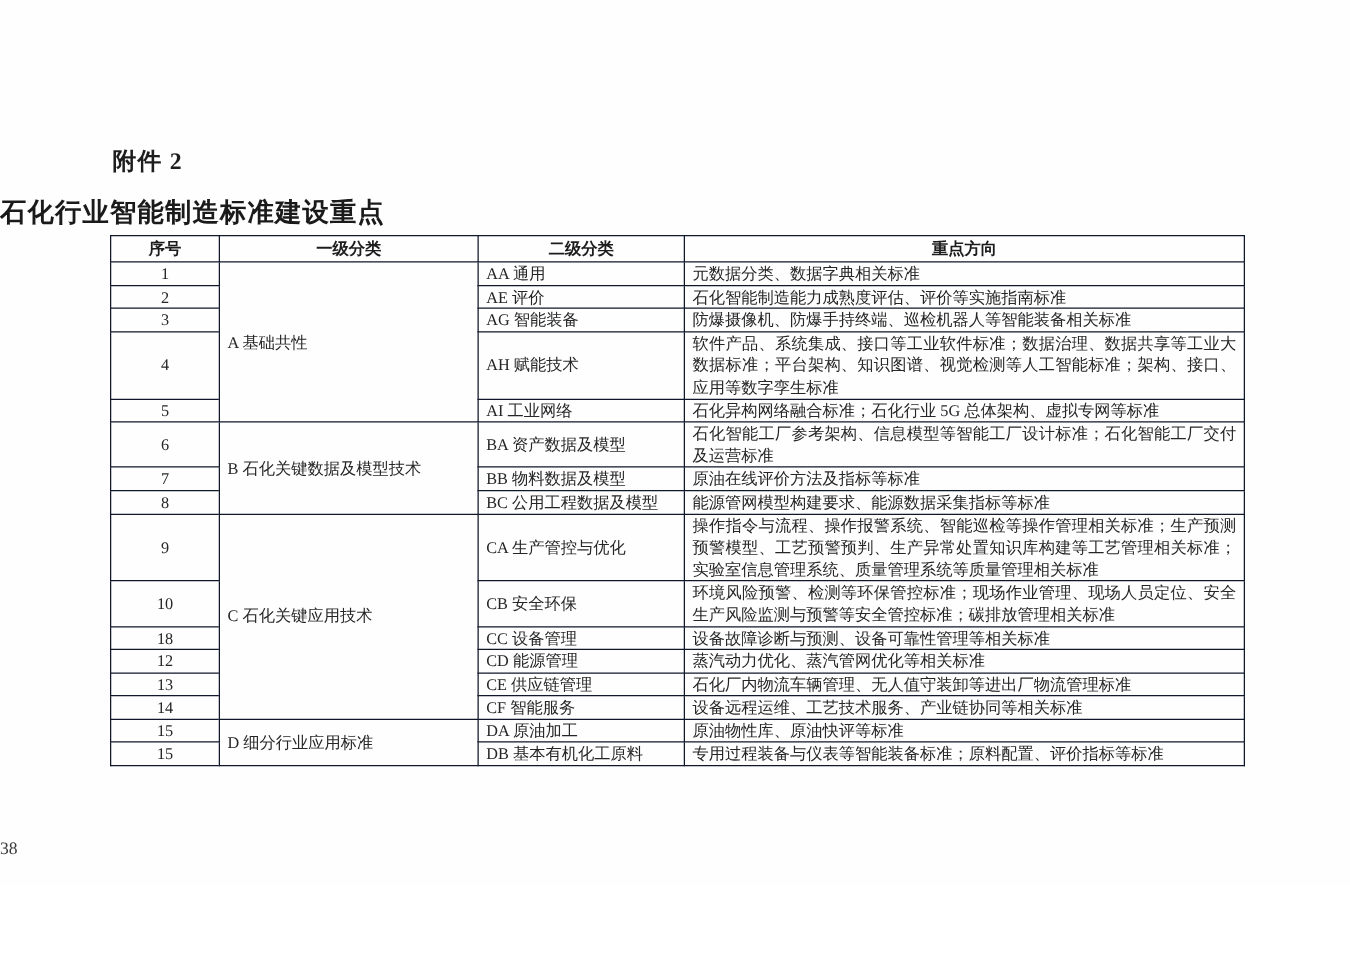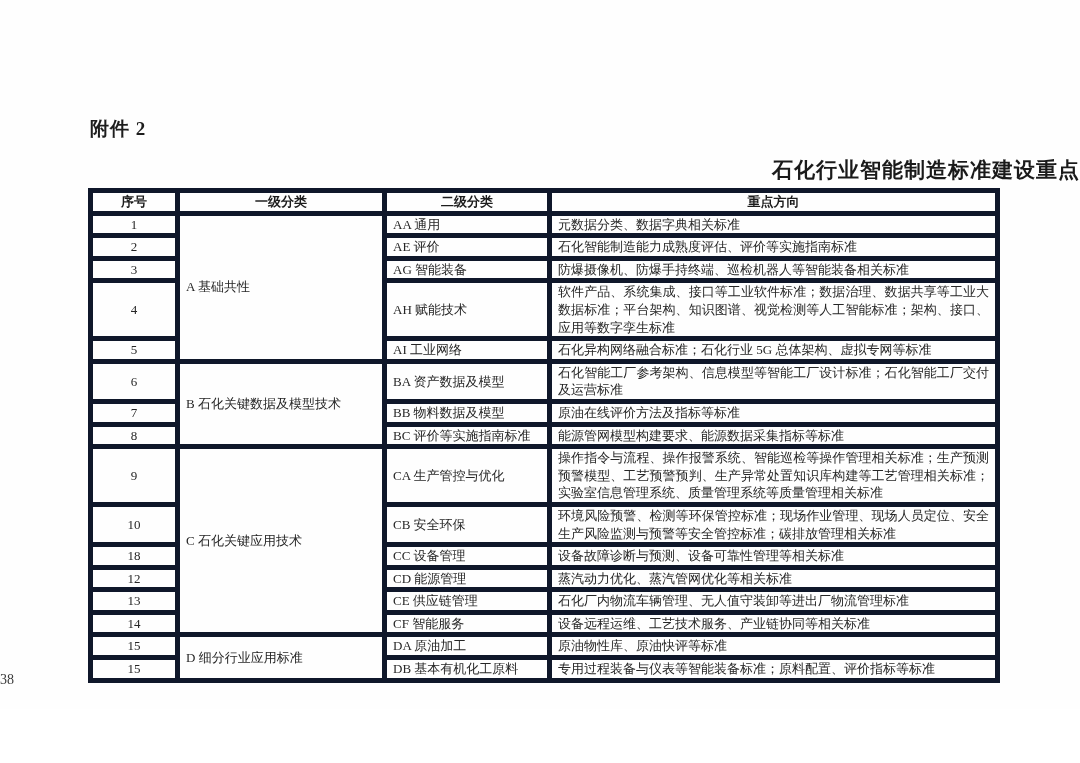--- a/index.html
+++ b/index.html
@@ -21,35 +21,35 @@
     left: 90px; top: 116px;
     font-size: 19px;
     font-weight: bold;
     color: #1d1d1d;
     letter-spacing: 1px;
   }
   .doc-title {
     position: absolute;
     left: 0; top: 156px;
     width: 1080px;
-    text-align: right;
+    text-align: left;
     font-size: 21px;
     font-weight: bold;
     color: #1a1a1a;
     letter-spacing: 1px;
   }
   table.std-table {
     position: absolute;
     left: 88px; top: 188px;
     width: 907px;
     border-collapse: collapse;
     table-layout: fixed;
   }
   table.std-table th, table.std-table td {
-    border: 5px solid #0f172a;
+    border: 1px solid #0f172a;
     font-size: 13px;
     line-height: 17.6px;
     padding: 0 6px;
     vertical-align: middle;
     color: #262626;
   }
   table.std-table th {
     height: 21px;
     font-weight: bold;
     text-align: center;
@@ -131,21 +131,21 @@
         <td class="sub-cell">BA 资产数据及模型</td>
         <td class="focus-cell">石化智能工厂参考架构、信息模型等智能工厂设计标准；石化智能工厂交付及运营标准</td>
       </tr>
       <tr>
         <td class="no-cell">7</td>
         <td class="sub-cell">BB 物料数据及模型</td>
         <td class="focus-cell">原油在线评价方法及指标等标准</td>
       </tr>
       <tr>
         <td class="no-cell">8</td>
-        <td class="sub-cell">BC 评价等实施指南标准</td>
+        <td class="sub-cell">BC 公用工程数据及模型</td>
         <td class="focus-cell">能源管网模型构建要求、能源数据采集指标等标准</td>
       </tr>
 
       <tr>
         <td class="no-cell">9</td>
         <td class="cat-cell" rowspan="6">C 石化关键应用技术</td>
         <td class="sub-cell">CA 生产管控与优化</td>
         <td class="focus-cell">操作指令与流程、操作报警系统、智能巡检等操作管理相关标准；生产预测预警模型、工艺预警预判、生产异常处置知识库构建等工艺管理相关标准；实验室信息管理系统、质量管理系统等质量管理相关标准</td>
       </tr>
       <tr>

